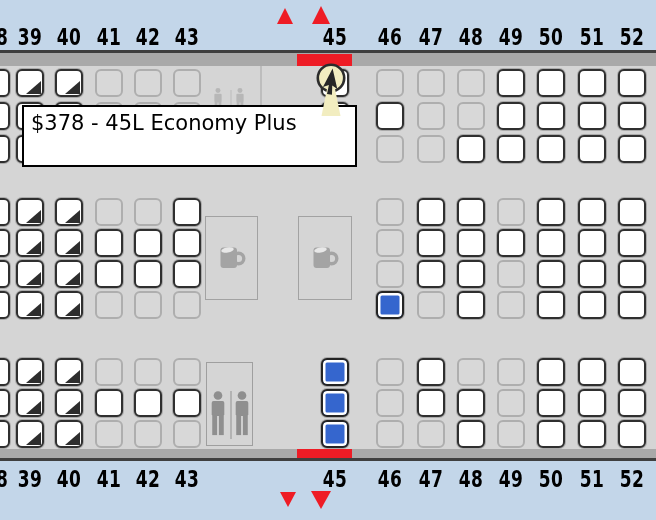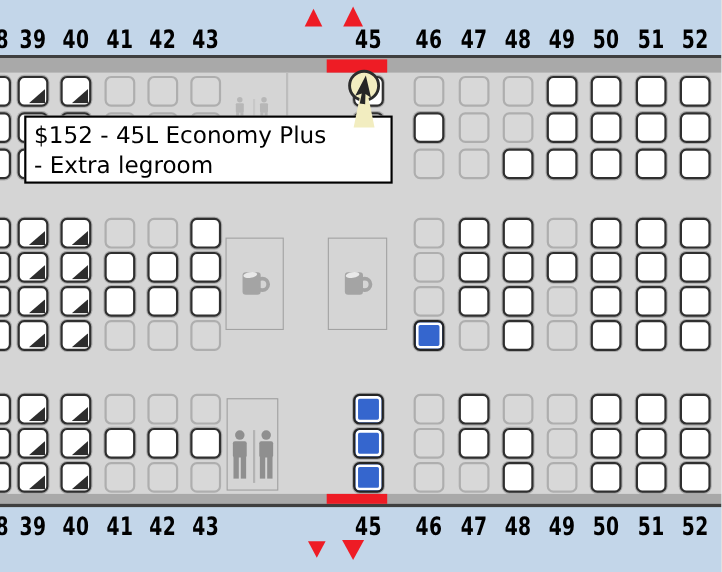--- a/index.html
+++ b/index.html
@@ -270,22 +270,21 @@
         </svg><span style="position:absolute;left:18px;top:2px;width:1.5px;height:18px;background:#bcbcbc;"></span><span style="position:absolute;left:22px;top:0;"><svg width="12" height="26" viewBox="0 0 20 50">
   <circle cx="10" cy="5" r="4.8" fill="#9a9a9a"></circle>
   <rect x="3" y="11.2" width="14" height="16.5" rx="2" fill="#9a9a9a"></rect>
   <rect x="3.6" y="27" width="5.4" height="22" fill="#9a9a9a"></rect>
   <rect x="11" y="27" width="5.4" height="22" fill="#9a9a9a"></rect>
           </svg></span></div>
       <div class="wall" style="left: 260px; top: 66px; height: 41px;"></div>
     </div>
 
   <div class="tooltip">
-    <div>$152 - 45L Economy Plus</div>
-    <div>- Extra legroom</div>
+    <div>$378 - 45L Economy Plus</div>
   </div>
 
   <svg class="cursor" id="cursor" width="38" height="58" viewBox="0 0 38 58" style="left: 312px; top: 60px;">
     <circle class="cur-cream" cx="19" cy="18" r="13.2" stroke="#2c2c2c" stroke-width="2.6"></circle>
     <polygon class="cur-cream" points="19,9 9.5,56 28.5,56"></polygon>
     <path d="M19,8.5 L26.5,28 L21,25.2 L22,34.5 L17,34.5 L17.6,25.2 L12,28 Z" fill="#262626" transform="rotate(8 19 20)"></path>
   </svg>
 
 <div class="tri" style="left: 277px; top: 8px; border-right: 8.5px solid transparent; border-left: 8.5px solid transparent; border-bottom: 16px solid var(--red);"></div>
     <div class="tri" style="left: 312px; top: 6px; border-right: 9.5px solid transparent; border-left: 9.5px solid transparent; border-bottom: 18px solid var(--red);"></div>

